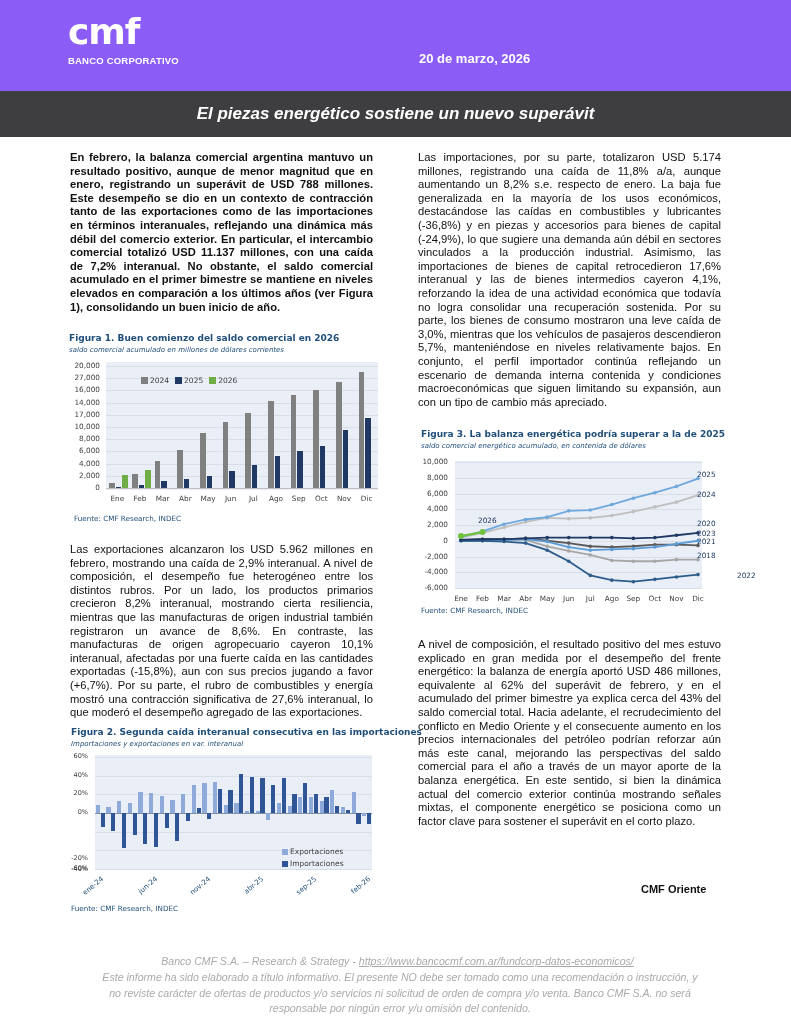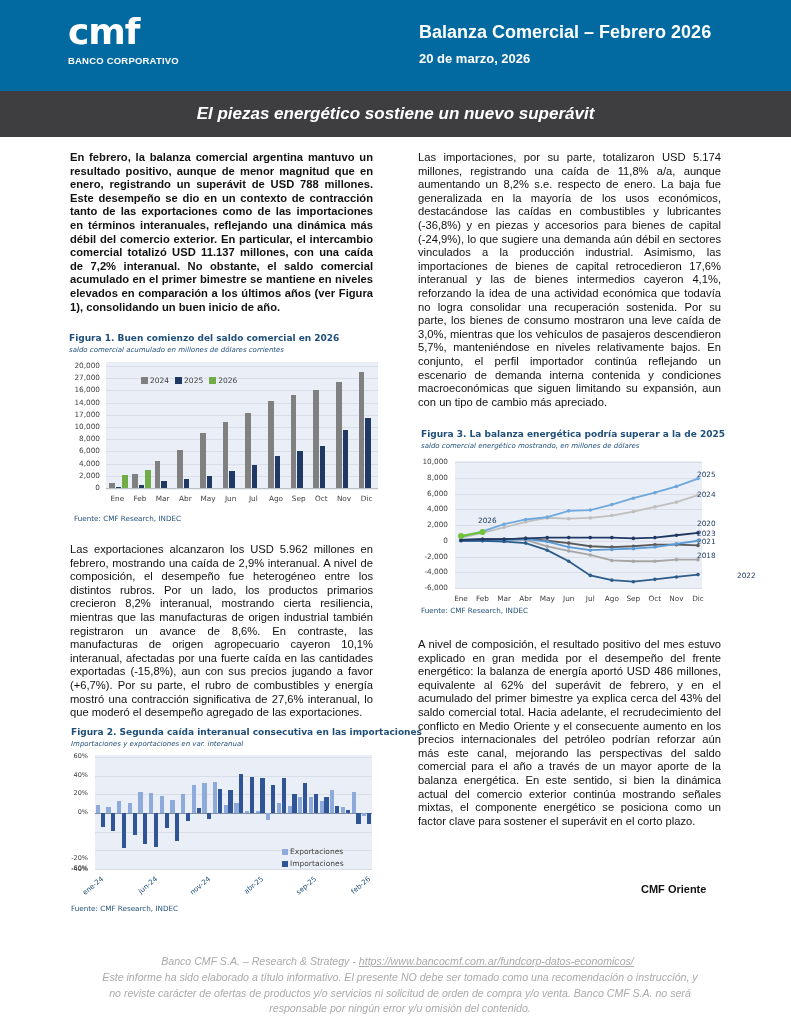--- a/index.html
+++ b/index.html
@@ -1,18 +1,18 @@
 <!DOCTYPE html>
 <html><head>
 <meta charset="utf-8">
 <style>
   * { box-sizing: border-box; margin: 0; padding: 0; }
   html, body { width: 791px; height: 1024px; background: #ffffff; overflow: hidden; }
   body { position: relative; font-family: "Liberation Sans", sans-serif; color: #111; }
-  .header { position: absolute; left: 0; top: 0; width: 791px; height: 91px; background: #0369a1; }
+  .header { position: absolute; left: 0; top: 0; width: 791px; height: 91px; background: #8b5cf6; }
   .logo-mark { position: absolute; left: 68px; top: 12px; color: #fff; font-family: "DejaVu Sans", sans-serif; font-weight: bold; font-size: 36px; letter-spacing: -1px; line-height: 40px; }
   .logo-sub { position: absolute; left: 68px; top: 55px; color: #fff; font-size: 9.5px; font-weight: bold; letter-spacing: 0.2px; }
   .report-title { position: absolute; left: 419px; top: 22px; color: #fff; font-weight: bold; font-size: 18px; }
   .report-date { position: absolute; left: 419px; top: 51px; color: #fff; font-weight: bold; font-size: 13px; }
   .banner { position: absolute; left: 0; top: 91px; width: 791px; height: 46px; background: #3e3e40; }
   .banner-text { position: absolute; left: 0; right: 0; top: 13px; text-align: center; color: #fff; font-style: italic; font-weight: bold; font-size: 17px; }
   .col { position: absolute; font-size: 11.2px; line-height: 13.6px; text-align: justify; }
   .col.bold { font-weight: bold; }
   .fig-title { position: absolute; font-family: "DejaVu Sans", sans-serif; font-weight: bold; font-size: 9px; color: #1f4e79; }
   .fig-sub { position: absolute; font-family: "DejaVu Sans", sans-serif; font-style: italic; font-size: 7px; color: #1f4e79; }
@@ -30,21 +30,20 @@
   .footer { position: absolute; left: 90px; width: 615px; text-align: center; color: #aaaaaa; font-style: italic; font-size: 10.6px; line-height: 15.5px; }
   .footer a { color: #aaaaaa; text-decoration: underline; }
   svg { position: absolute; overflow: visible; }
 </style>
 </head>
 <body>
 
 <div class="header">
   <div class="logo-mark">cmf</div>
   <div class="logo-sub">BANCO CORPORATIVO</div>
-  <div class="report-title">Balanza Comercial – Febrero 2026</div>
   <div class="report-date">20 de marzo, 2026</div>
 </div>
 <div class="banner">
   <div class="banner-text">El piezas energético sostiene un nuevo superávit</div>
 </div>
 
 <div class="col bold" style="left:70px; top:151px; width:303px;">En febrero, la balanza comercial argentina mantuvo un resultado positivo, aunque de menor magnitud que en enero, registrando un superávit de USD 788 millones. Este desempeño se dio en un contexto de contracción tanto de las exportaciones como de las importaciones en términos interanuales, reflejando una dinámica más débil del comercio exterior. En particular, el intercambio comercial totalizó USD 11.137 millones, con una caída de 7,2% interanual. No obstante, el saldo comercial acumulado en el primer bimestre se mantiene en niveles elevados en comparación a los últimos años (ver Figura 1), consolidando un buen inicio de año.</div>
 
 <div class="fig-title" style="left:69px; top:333px;">Figura 1. Buen comienzo del saldo comercial en 2026</div>
 <div class="fig-sub" style="left:69px; top:346px;">saldo comercial acumulado en millones de dólares corrientes</div>
@@ -211,21 +210,21 @@
   </div>
 <div class="legend" style="left:282px; top:847px; flex-direction:column; align-items:flex-start; gap:3px;">
   <span><span class="sw" style="background:#8eaadb; width:6px; height:6px;"></span><span>Exportaciones</span></span>
   <span><span class="sw" style="background:#2f5597; width:6px; height:6px;"></span><span>Importaciones</span></span>
 </div>
 <div class="fig-src" style="left:71px; top:904px;">Fuente: CMF Research, INDEC</div>
 
 <div class="col" style="left:418px; top:151px; width:303px;">Las importaciones, por su parte, totalizaron USD 5.174 millones, registrando una caída de 11,8% a/a, aunque aumentando un 8,2% s.e. respecto de enero. La baja fue generalizada en la mayoría de los usos económicos, destacándose las caídas en combustibles y lubricantes (-36,8%) y en piezas y accesorios para bienes de capital (-24,9%), lo que sugiere una demanda aún débil en sectores vinculados a la producción industrial. Asimismo, las importaciones de bienes de capital retrocedieron 17,6% interanual y las de bienes intermedios cayeron 4,1%, reforzando la idea de una actividad económica que todavía no logra consolidar una recuperación sostenida. Por su parte, los bienes de consumo mostraron una leve caída de 3,0%, mientras que los vehículos de pasajeros descendieron 5,7%, manteniéndose en niveles relativamente bajos. En conjunto, el perfil importador continúa reflejando un escenario de demanda interna contenida y condiciones macroeconómicas que siguen limitando su expansión, aun con un tipo de cambio más apreciado.</div>
 
 <div class="fig-title" style="left:421px; top:429px;">Figura 3. La balanza energética podría superar a la de 2025</div>
-<div class="fig-sub" style="left:421px; top:442px;">saldo comercial energético mostrando, en millones de dólares</div>
+<div class="fig-sub" style="left:421px; top:442px;">saldo comercial energético acumulado, en contenida de dólares</div>
 <div class="plot-bg" style="left:455px; top:461px; width:247px; height:128px;"></div>
 <div id="fig3-yticks">
     <div class="tick" style="left:404px; top:457px;">10,000</div>
     <div class="tick" style="left:404px; top:472.75px;">8,000</div>
     <div class="tick" style="left:404px; top:488.5px;">6,000</div>
     <div class="tick" style="left:404px; top:504.25px;">4,000</div>
     <div class="tick" style="left:404px; top:520px;">2,000</div>
     <div class="tick" style="left:404px; top:535.75px;">0</div>
     <div class="tick" style="left:404px; top:551.5px;">-2,000</div>
     <div class="tick" style="left:404px; top:567.25px;">-4,000</div>

